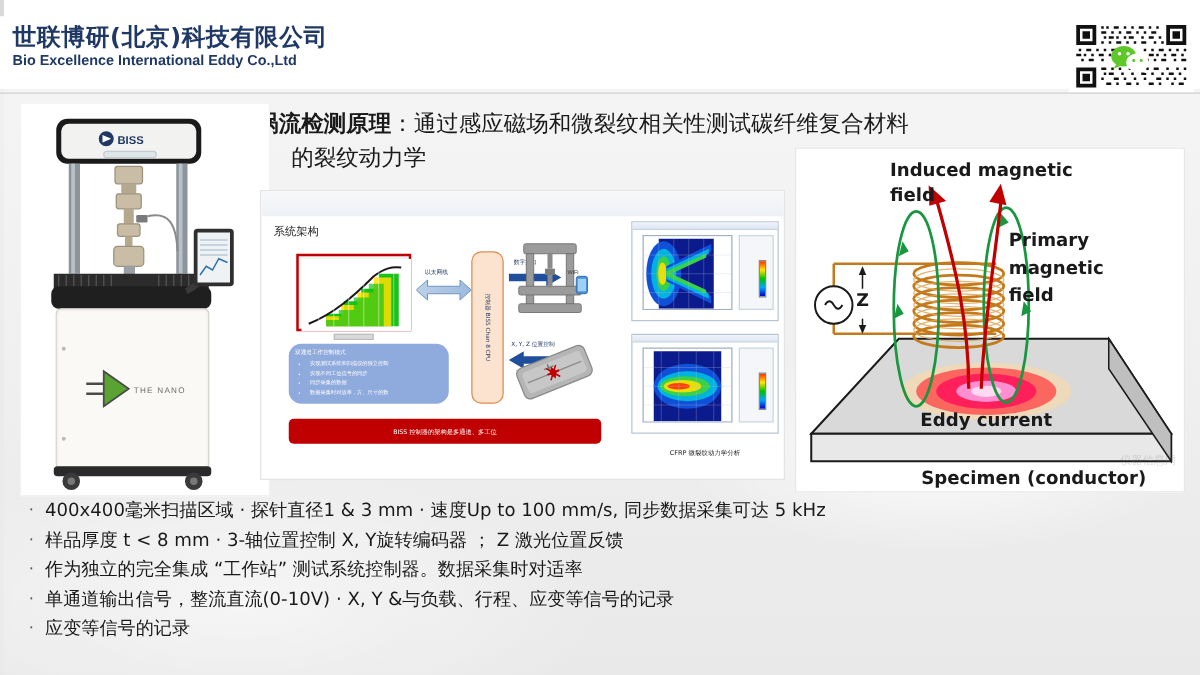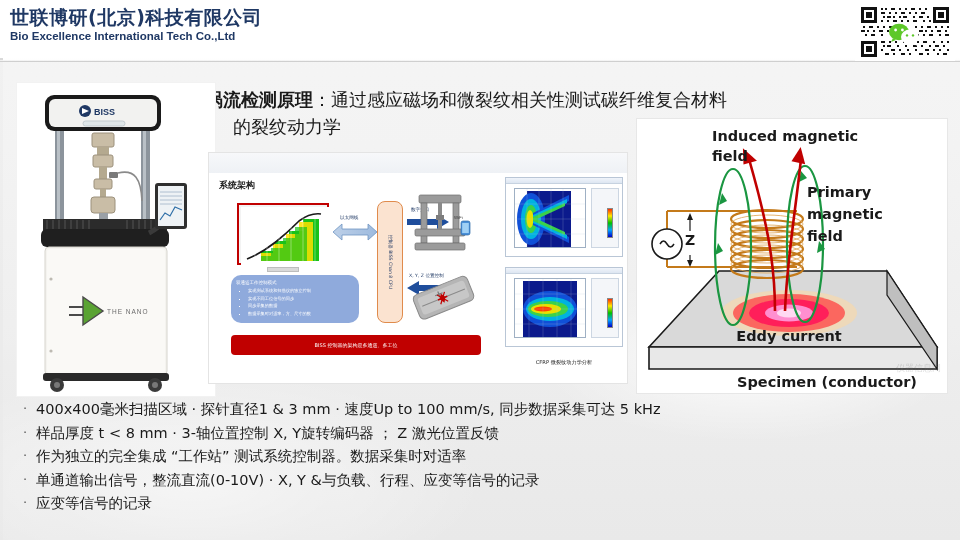--- a/index.html
+++ b/index.html
@@ -19,21 +19,21 @@
   }
   .bg-marble {
     position:absolute; left:0; right:0; top:60px; bottom:0;
     background:
       radial-gradient(ellipse 300px 120px at 78% 62%, rgba(255,255,255,.85), rgba(255,255,255,0) 70%),
       radial-gradient(ellipse 420px 160px at 20% 88%, rgba(255,255,255,.6), rgba(255,255,255,0) 70%),
       linear-gradient(180deg,#f4f4f4,#e9e9e9);
     opacity:.9;
   }
   
-  #header { position:absolute; left:0; top:0; width:960px; height:58px; background:#ffffff;padding-left:20px; }
+  #header { position:absolute; left:0; top:13px; width:960px; height:58px; background:#ffffff;padding-left:20px; }
   #logo-block { position:absolute; left:10px; top:5px; width:255px; }
   #logo-cn {
     font-size:19px; font-weight:bold; color:#1f3864; letter-spacing:.5px;
     font-family:"DejaVu Sans",sans-serif; line-height:24px; white-space:nowrap;
   }
   #logo-en {
     font-size:11.5px; font-weight:bold; color:#1f3864; line-height:15px;
     white-space:nowrap; font-family:"Liberation Sans",sans-serif;
   }
   #slide-title {
@@ -60,21 +60,21 @@
     background:#ffffff; border:1px solid #f2f2f2;text-align:right;
   }
   #machine-photo svg { display:block; }
 
   
   #arch-figure {
     position:absolute; left:208px; top:152px; width:420px; height:232px;
     background:#ffffff; border:1px solid #e4e4e4; overflow:hidden;
   }
   #arch-title {
-    position:absolute; left:10px; top:26px; font-size:9px; font-weight:bold;
+    position:absolute; left:10px; top:26px; font-size:9px; font-weight:normal;
     color:#1a1a1a; font-family:"DejaVu Sans",sans-serif;
   }
   .arch-strip { position:absolute; left:0; top:0; width:420px; height:20px;
     background:linear-gradient(180deg,#f7f8fa,#eef1f5); }
   #arch-monitor { position:absolute; left:28px; top:50px; width:92px; height:62px;
     border:2px solid #c00000; background:#f3f3f3; }
   #arch-monitor .hm { position:absolute; inset:2px; }
   #arch-monitor-stand { position:absolute; left:58px; top:114px; width:32px; height:5px;
     background:#d9d9d9; border:1px solid #bdbdbd; }
   #arch-bluebox {
@@ -137,21 +137,21 @@
 </style>
 </head>
 <body>
 
 <div id="slide">
   <div class="bg-marble"></div>
 
   <div id="header">
     <div id="logo-block">
       <div id="logo-cn">世联博研(北京)科技有限公司</div>
-      <div id="logo-en">Bio Excellence International Tech Co.,Ltd</div>
+      <div id="logo-en">Bio Excellence International Eddy Co.,Ltd</div>
     </div>
 
 
     <div id="qr">
       <svg width="96" height="54" viewBox="0 0 96 54">
         <rect width="96" height="54" fill="#ffffff"></rect>
         <g fill="#111111">
           <rect x="4" y="2" width="16" height="16"></rect>
             <rect x="7" y="5" width="10" height="10" fill="#fff"></rect>
             <rect x="9" y="7" width="6" height="6"></rect>

